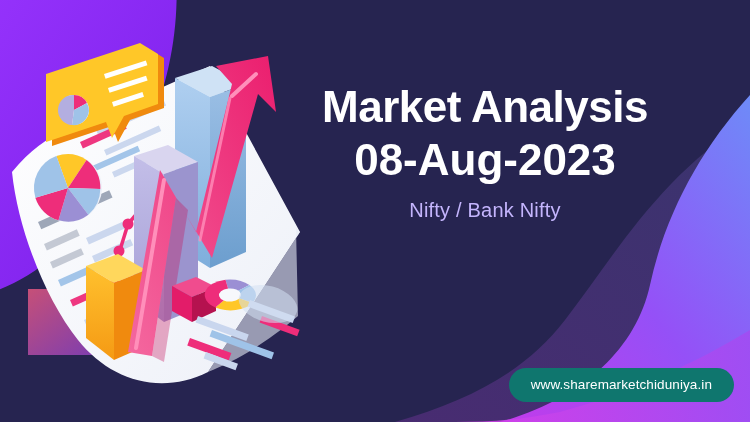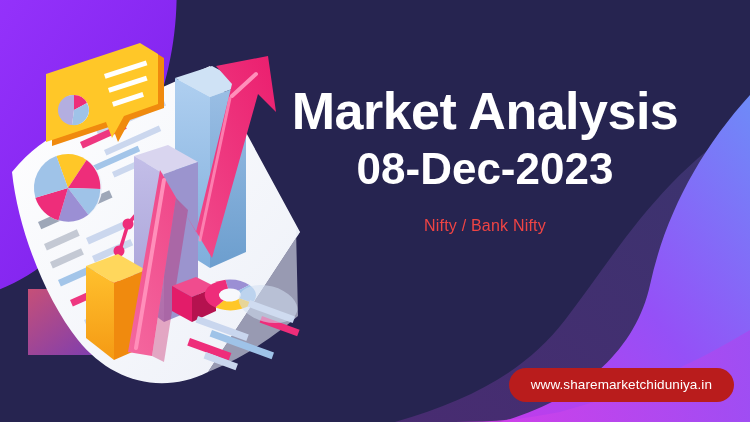--- a/index.html
+++ b/index.html
@@ -20,21 +20,21 @@
 
   
   .text-col {
     position:absolute;
     left:278px; top:84px;
     width:414px;
     text-align:center;
     z-index:40;
   }
   .title {
-    font-size:52px;
+    font-size:44px;
     font-weight:bold;
     color:#ffffff;
     letter-spacing:-0.5px;
     line-height:1.05;
     white-space:nowrap;
   }
   .subtitle-mr {
     margin-top:8px;
     font-size:36px;
     color:#ffffff;
@@ -44,32 +44,32 @@
   }
   .date {
     margin-top:6px;
     font-size:44px;
     font-weight:bold;
     color:#ffffff;
     letter-spacing:0px;
     line-height:1.1;
   }
   .segment {
-    margin-top:24px;
-    font-size:16px;
-    color:#ef4444;
+    margin-top:14px;
+    font-size:20px;
+    color:#c4b5fd;
     font-weight:400;
     letter-spacing:0.2px;
   }
 
   
   .url-pill {
     position:absolute;
     right:16px; bottom:20px;
-    background:#b91c1c;
+    background:#0f766e;
     color:#ffffff;
     font-size:13.5px;
     letter-spacing:0.1px;
     padding:9px 22px 10px 22px;
     border-radius:22px;
     z-index:45;
     white-space:nowrap;
   }
 </style>
 </head>
@@ -267,19 +267,19 @@
       </g>
 
       <rect x="104" y="74" width="44" height="5" transform="rotate(-18 104 74)" fill="#FFFFFF"></rect>
       <rect x="108" y="88" width="40" height="5" transform="rotate(-18 108 88)" fill="#FFFFFF"></rect>
       <rect x="112" y="102" width="32" height="5" transform="rotate(-18 112 102)" fill="#FFFFFF"></rect>
     </g>
   </svg>
 
   <div class="text-col">
     <div class="title">Market Analysis</div>
-    <div class="date">08-Dec-2023</div>
+    <div class="date">08-Aug-2023</div>
     <div class="segment">Nifty / Bank Nifty</div>
   </div>
 
   <div class="url-pill">www.sharemarketchiduniya.in</div>
 
 </div>
 
 </body></html>

